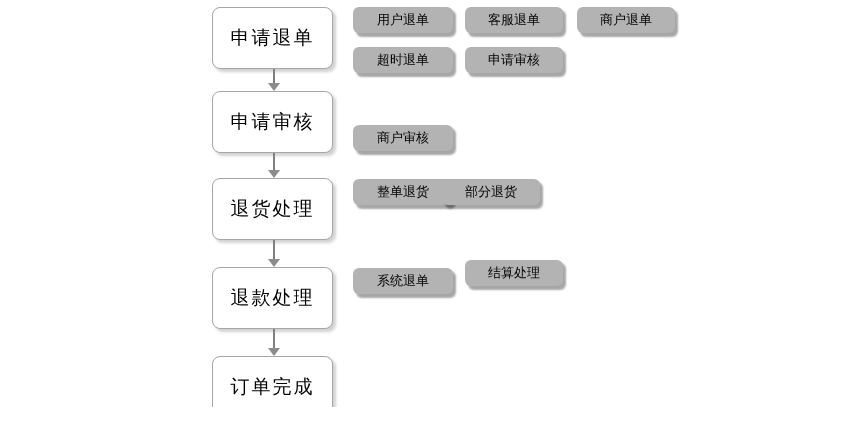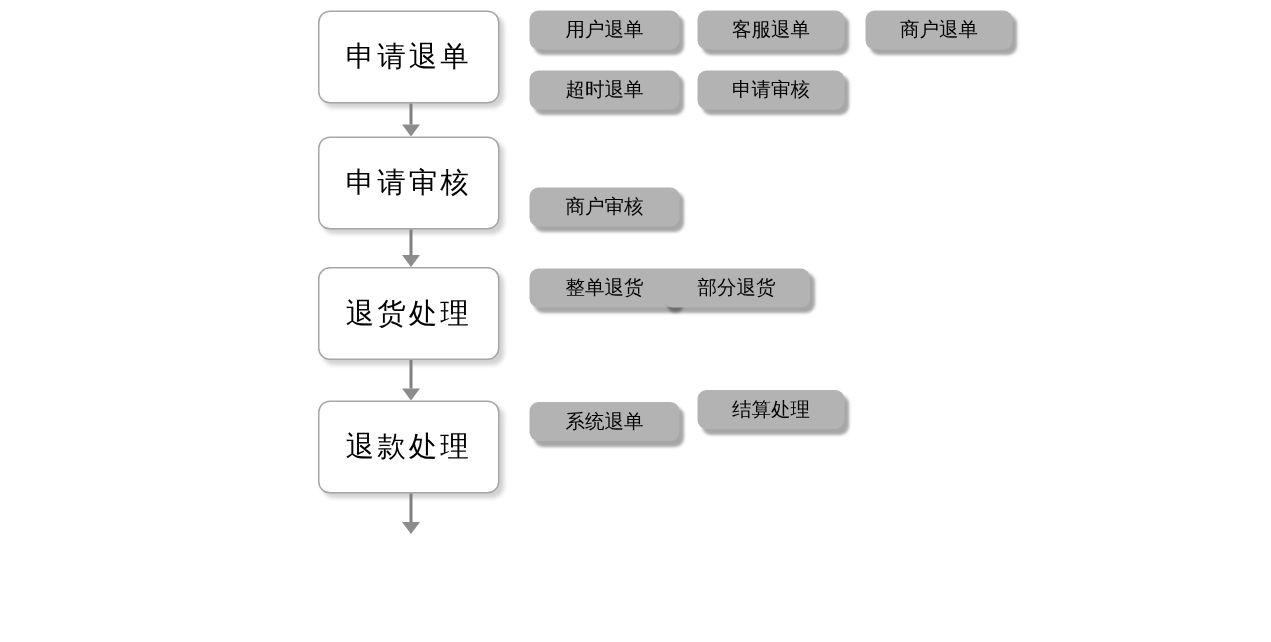--- a/index.html
+++ b/index.html
@@ -87,20 +87,23 @@
     </div>
     <div class="node" style="top:91px">
       <span>申请审核</span>
     </div>
     <div class="node" style="top:178px">
       <span>退货处理</span>
     </div>
     <div class="node" style="top:267px">
       <span>退款处理</span>
     </div>
+    <div class="node" style="top:356px">
+      <span>订单完成</span>
+    </div>
 
     <div class="arrow" style="top:69px">
       <div class="shaft" style="height:14px"></div>
       <div class="head"></div>
     </div>
     <div class="arrow" style="top:153px">
       <div class="shaft" style="height:17px"></div>
       <div class="head"></div>
     </div>
     <div class="arrow" style="top:240px">

